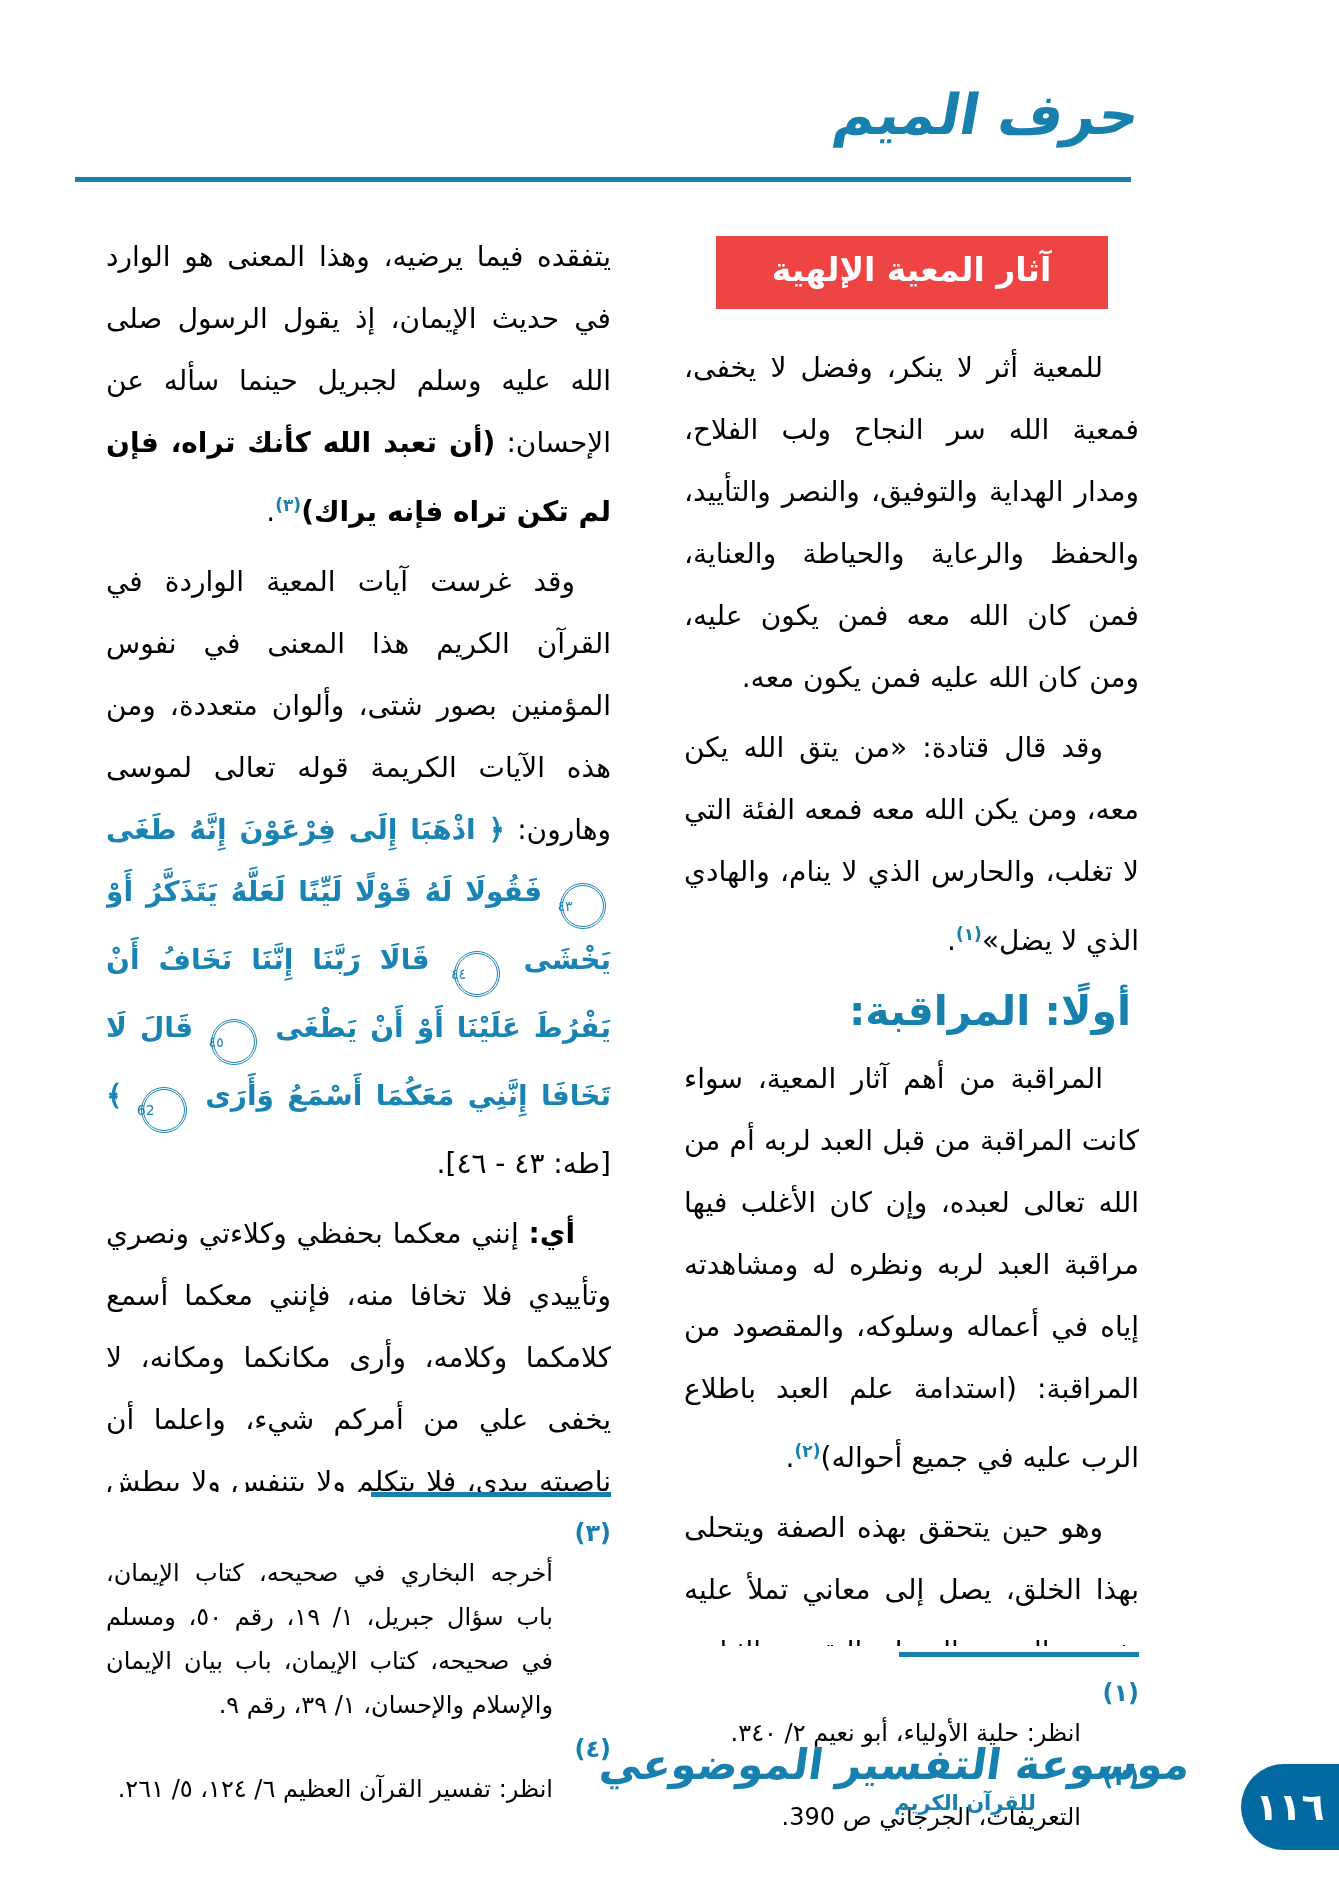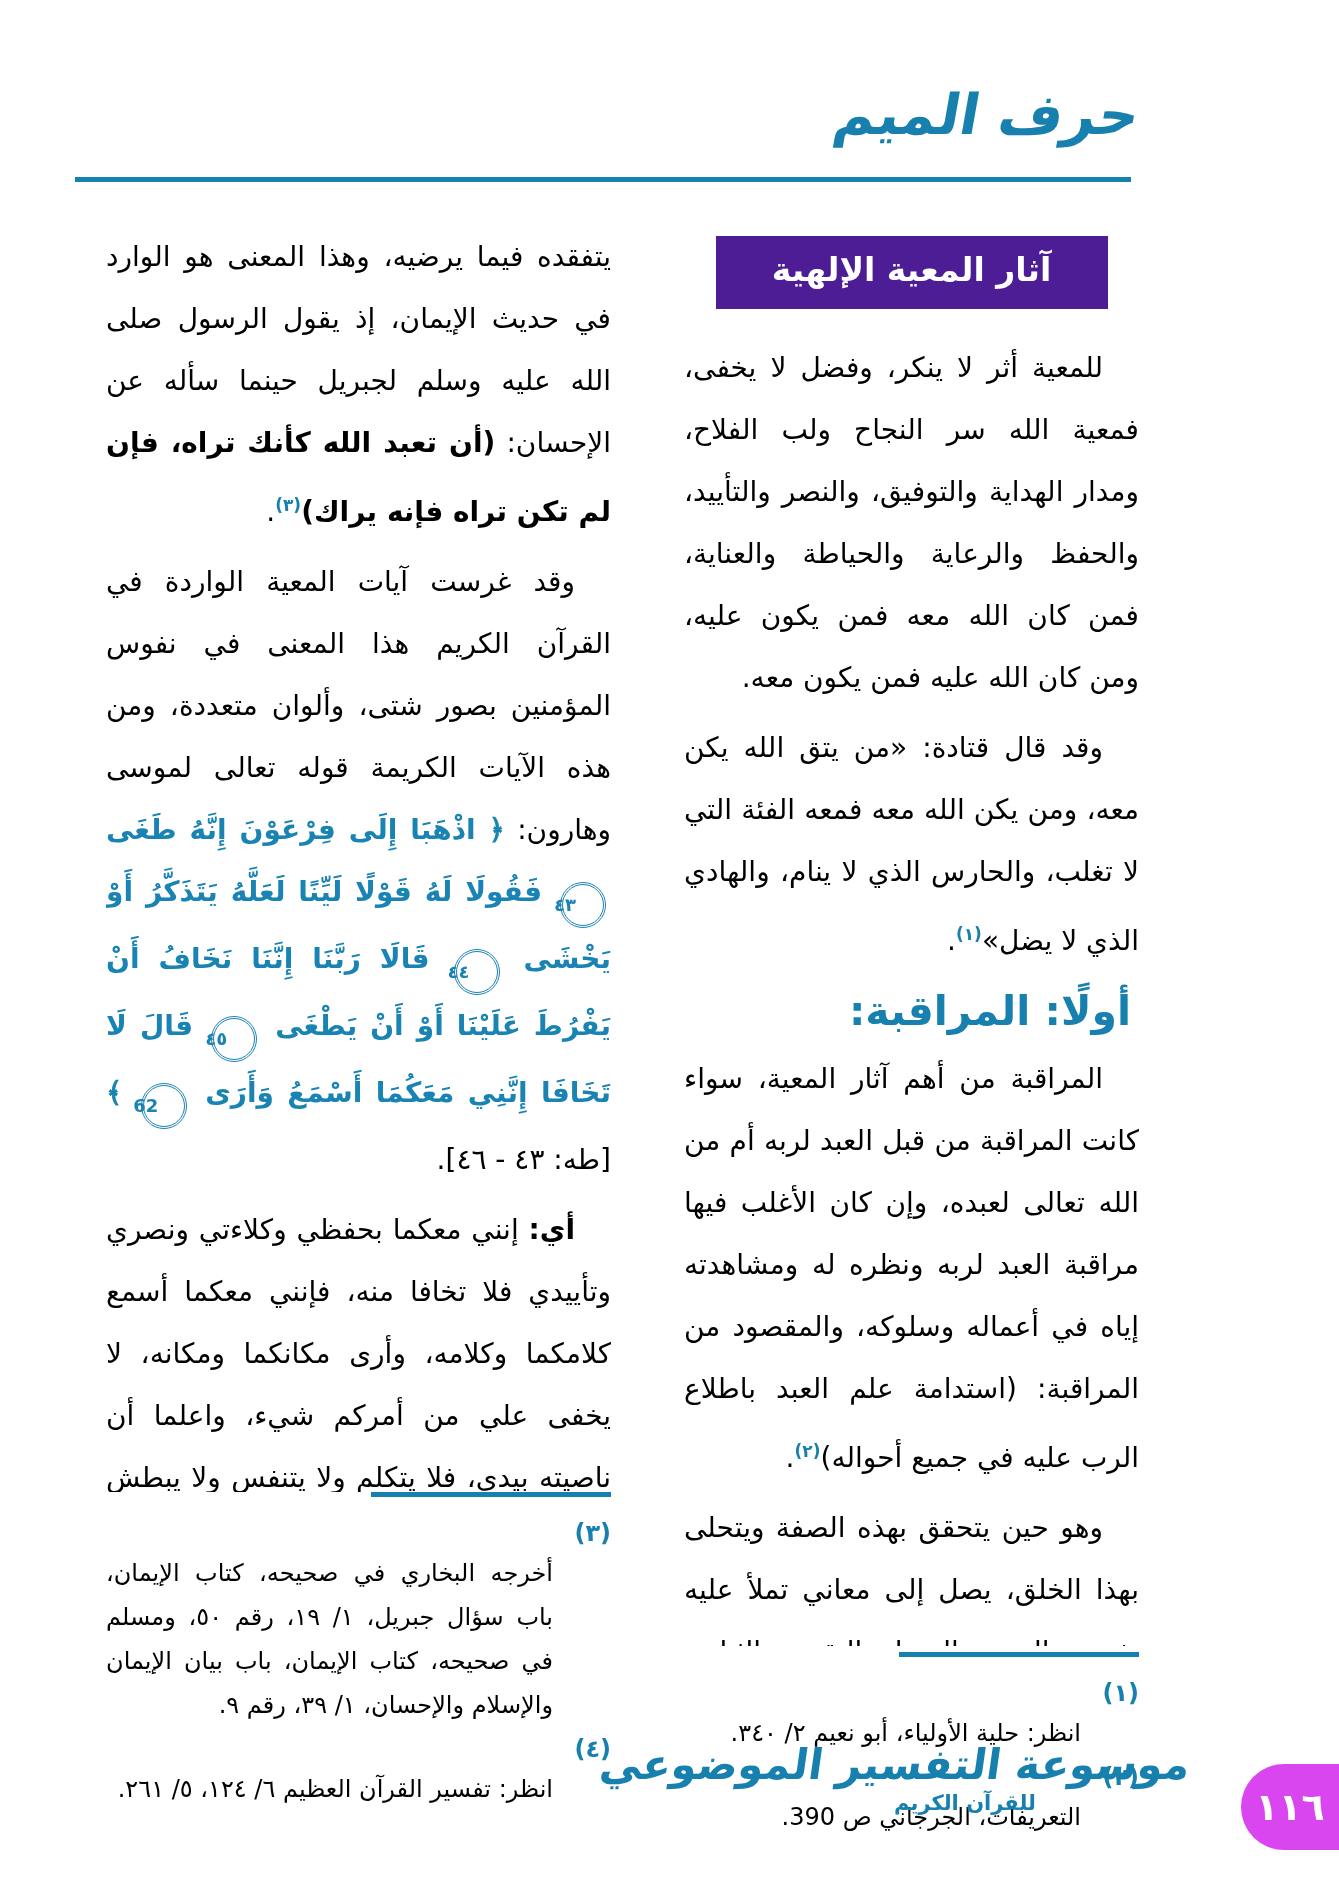--- a/index.html
+++ b/index.html
@@ -20,54 +20,54 @@
   .col{
     position:absolute;top:226px;text-align:justify;
     font-size:28px;line-height:62px;overflow:hidden;
   }
   .col-right{left:684px;width:455px;height:1420px;}
   .col-left{left:106px;width:505px;height:1266px;}
   .body-p{margin:0 0 8px 0;}
   .indent{text-indent:36px;}
   .bold{font-weight:bold;}
   .title-box{
-    background:#4c1d95;color:#ffffff;text-align:center;
+    background:#ef4444;color:#ffffff;text-align:center;
     width:380px;margin:10px auto 28px auto;padding:12px 6px 16px 6px;
     font-size:33px;font-weight:bold;line-height:1.35;
   }
   .subheading{
     color:#1780ae;font-size:41px;font-weight:bold;
     margin:4px 0 6px 0;line-height:62px;text-indent:8px;
   }
   .fn-ref{color:#1780ae;font-size:17px;vertical-align:super;font-weight:bold;letter-spacing:-1px;}
   .quran{color:#1983b3;font-weight:bold;}
   .quran-ref{color:#000;font-weight:normal;}
   .ayah{
     display:inline-flex;align-items:center;justify-content:center;
     width:40px;height:40px;border:3px double currentColor;border-radius:50%;
-    font-size:18px;margin:0 5px;vertical-align:-10px;font-weight:bold;line-height:1;
+    font-size:14px;margin:0 5px;vertical-align:-10px;font-weight:normal;line-height:1;
   }
   
   .fn-block{position:absolute;font-size:24px;line-height:44px;text-align:justify;}
   .fn-right{left:684px;width:455px;top:1652px;}
   .fn-left{left:106px;width:505px;top:1492px;}
   .fn-rule{height:5px;background:#1780ae;width:240px;margin:0 0 14px auto;}
   .fn-item{display:flex;gap:10px;}
   .fn-marker{color:#1780ae;flex:none;min-width:48px;font-weight:bold;}
   .fn-text{flex:1;margin-top:40px;}
   
   .footer-logo{
     position:absolute;left:740px;width:450px;top:1740px;
     text-align:center;color:#1780ae;
   }
   .logo-l1{font-size:42px;font-weight:bold;transform:skewX(-8deg);white-space:nowrap;}
   .logo-l2{font-size:21px;font-weight:bold;margin-top:2px;letter-spacing:1px;}
   .page-tab{
     position:absolute;right:0;top:1764px;width:98px;height:86px;
-    background:#d946ef;border-radius:48px 0 0 48px;
+    background:#0369a1;border-radius:48px 0 0 48px;
     display:flex;align-items:center;justify-content:center;
     color:#ffffff;font-size:38px;font-weight:bold;
   }
 </style>
 </head>
 <body>
 
 <div class="page">
 
   <div class="calligraphy-title">حرف الميم</div>

